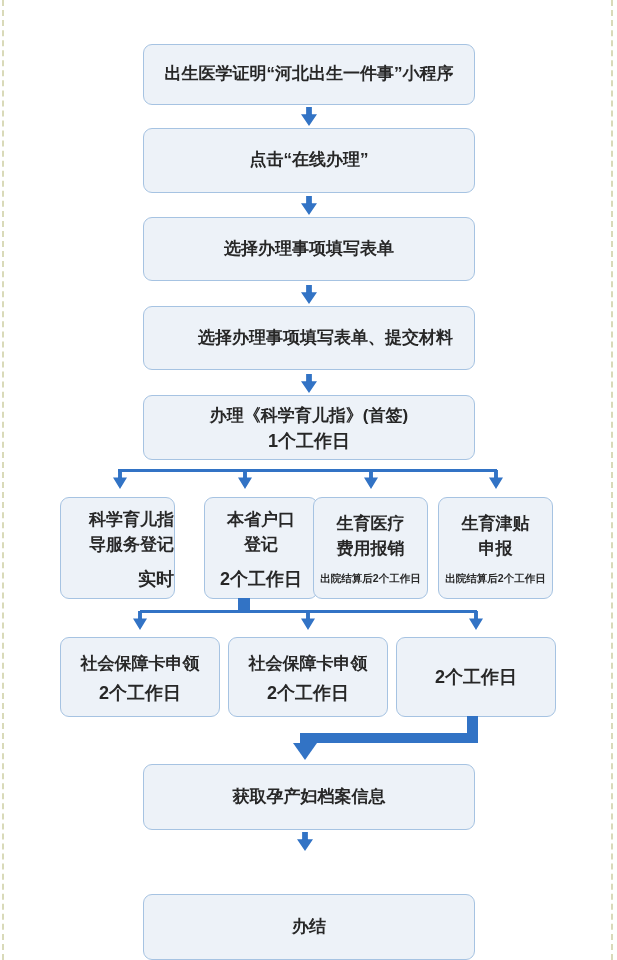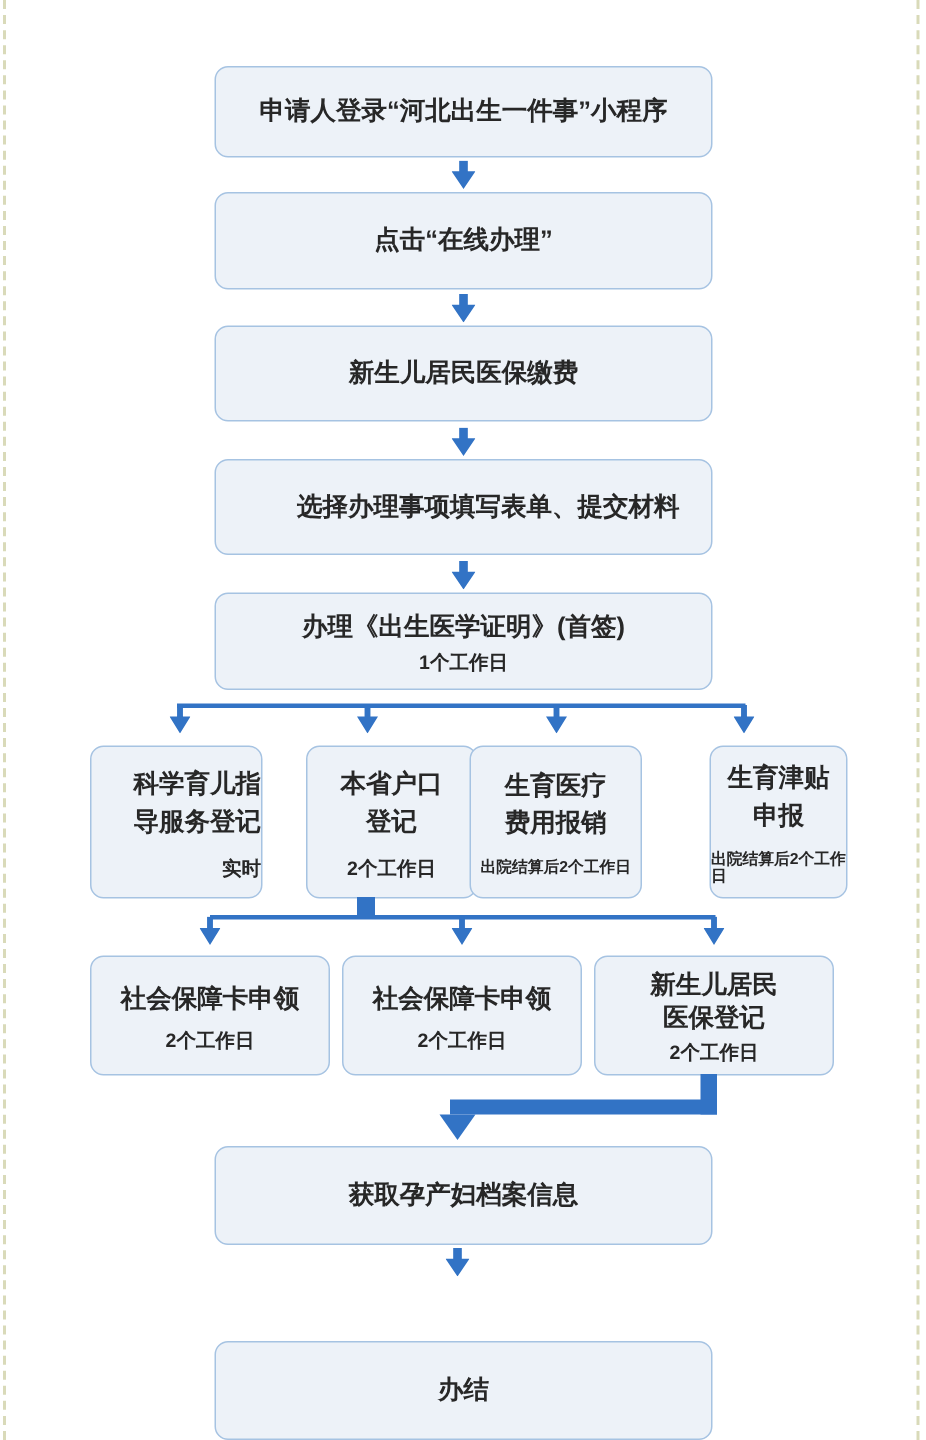--- a/index.html
+++ b/index.html
@@ -14,21 +14,21 @@
   .edge{position:absolute;top:0;bottom:0;width:0;border-left:2px dashed var(--page_border);}
   .edge.left{left:2px;} .edge.right{left:611px;}
 
   .box{
     position:absolute;background:var(--box_fill);
     border:1.5px solid var(--box_border);border-radius:9px;
     display:flex;flex-direction:column;align-items:center;justify-content:center;
     gap:8px;font-weight:700;box-sizing:border-box;
   }
   .title{font-size:17px;line-height:1.45;text-align:center;white-space:pre-line;}
-  .duration{font-size:13px;line-height:1;}
+  .duration{font-size:18px;line-height:1;}
   .duration.small{font-size:10.5px;}
   .gap12{gap:12px;} .tight{gap:5px;} .tight .title{line-height:1.3;}
 
   
   .sarrow{
     position:absolute;width:16px;height:19px;background:var(--arrow_blue);
     clip-path:polygon(32% 0,68% 0,68% 38%,100% 38%,50% 100%,0 38%,32% 38%);
   }
   
   .parrow{
@@ -44,41 +44,41 @@
   }
 </style>
 </head>
 <body>
 
 <div class="canvas">
   <div class="edge left"></div>
   <div class="edge right"></div>
 
   <div class="box" style="left:143px;top:44px;width:332px;height:61px;">
-    <div class="title">申请人登录“河北出生一件事”小程序</div>
+    <div class="title">出生医学证明“河北出生一件事”小程序</div>
   </div>
   <div class="sarrow" style="left:301px;top:107px;"></div>
 
   <div class="box" style="left:143px;top:128px;width:332px;height:65px;">
     <div class="title">点击“在线办理”</div>
   </div>
   <div class="sarrow" style="left:301px;top:196px;"></div>
 
   <div class="box" style="left:143px;top:217px;width:332px;height:64px;">
-    <div class="title">新生儿居民医保缴费</div>
+    <div class="title">选择办理事项填写表单</div>
   </div>
   <div class="sarrow" style="left:301px;top:285px;"></div>
 
   <div class="box" style="left:143px;top:306px;width:332px;height:64px;padding-left:33px;">
     <div class="title">选择办理事项填写表单、提交材料</div>
   </div>
   <div class="sarrow" style="left:301px;top:374px;"></div>
 
   <div class="box tight" style="left:143px;top:395px;width:332px;height:65px;">
-    <div class="title">办理《出生医学证明》(首签)</div>
+    <div class="title">办理《科学育儿指》(首签)</div>
     <div class="duration">1个工作日</div>
   </div>
 
   <div class="hline" style="left:118px;top:469px;width:379px;"></div>
   <div class="parrow" style="left:113px;top:470px;"></div>
   <div class="parrow" style="left:238px;top:470px;"></div>
   <div class="parrow" style="left:364px;top:470px;"></div>
   <div class="parrow" style="left:489px;top:470px;"></div>
 
   <div class="box gap12" style="left:60px;top:497px;width:115px;height:102px;align-items:flex-end;">
@@ -89,43 +89,41 @@
   <div class="box gap12" style="left:188px;top:497px;width:114px;height:102px;margin-left:16px;">
     <div class="title">本省户口
 登记</div>
     <div class="duration">2个工作日</div>
   </div>
   <div class="box gap12" style="left:313px;top:497px;width:115px;height:102px;">
     <div class="title">生育医疗
 费用报销</div>
     <div class="duration small">出院结算后2个工作日</div>
   </div>
-  <div class="box gap12" style="left:438px;top:497px;width:92px;height:102px;margin-left:35px;">
+  <div class="box gap12" style="left:438px;top:497px;width:115px;height:102px;">
     <div class="title">生育津贴
 申报</div>
     <div class="duration small">出院结算后2个工作日</div>
   </div>
 
   <div class="vbar" style="left:238px;top:598px;width:12px;height:14px;"></div>
   <div class="hline" style="left:140px;top:610px;width:337px;"></div>
   <div class="parrow" style="left:133px;top:611px;"></div>
   <div class="parrow" style="left:301px;top:611px;"></div>
   <div class="parrow" style="left:469px;top:611px;"></div>
 
   <div class="box" style="left:60px;top:637px;width:160px;height:80px;">
     <div class="title">社会保障卡申领</div>
     <div class="duration">2个工作日</div>
   </div>
   <div class="box" style="left:228px;top:637px;width:160px;height:80px;">
     <div class="title">社会保障卡申领</div>
     <div class="duration">2个工作日</div>
   </div>
   <div class="box tight" style="left:396px;top:637px;width:160px;height:80px;">
-    <div class="title">新生儿居民
-医保登记</div>
     <div class="duration">2个工作日</div>
   </div>
 
   <div class="vbar" style="left:467px;top:716px;width:11px;height:27px;"></div>
   <div class="hbar" style="left:300px;top:733px;width:178px;height:10px;"></div>
   <div class="tri" style="left:293px;top:743px;"></div>
 
   <div class="box" style="left:143px;top:764px;width:332px;height:66px;">
     <div class="title">获取孕产妇档案信息</div>
   </div>

